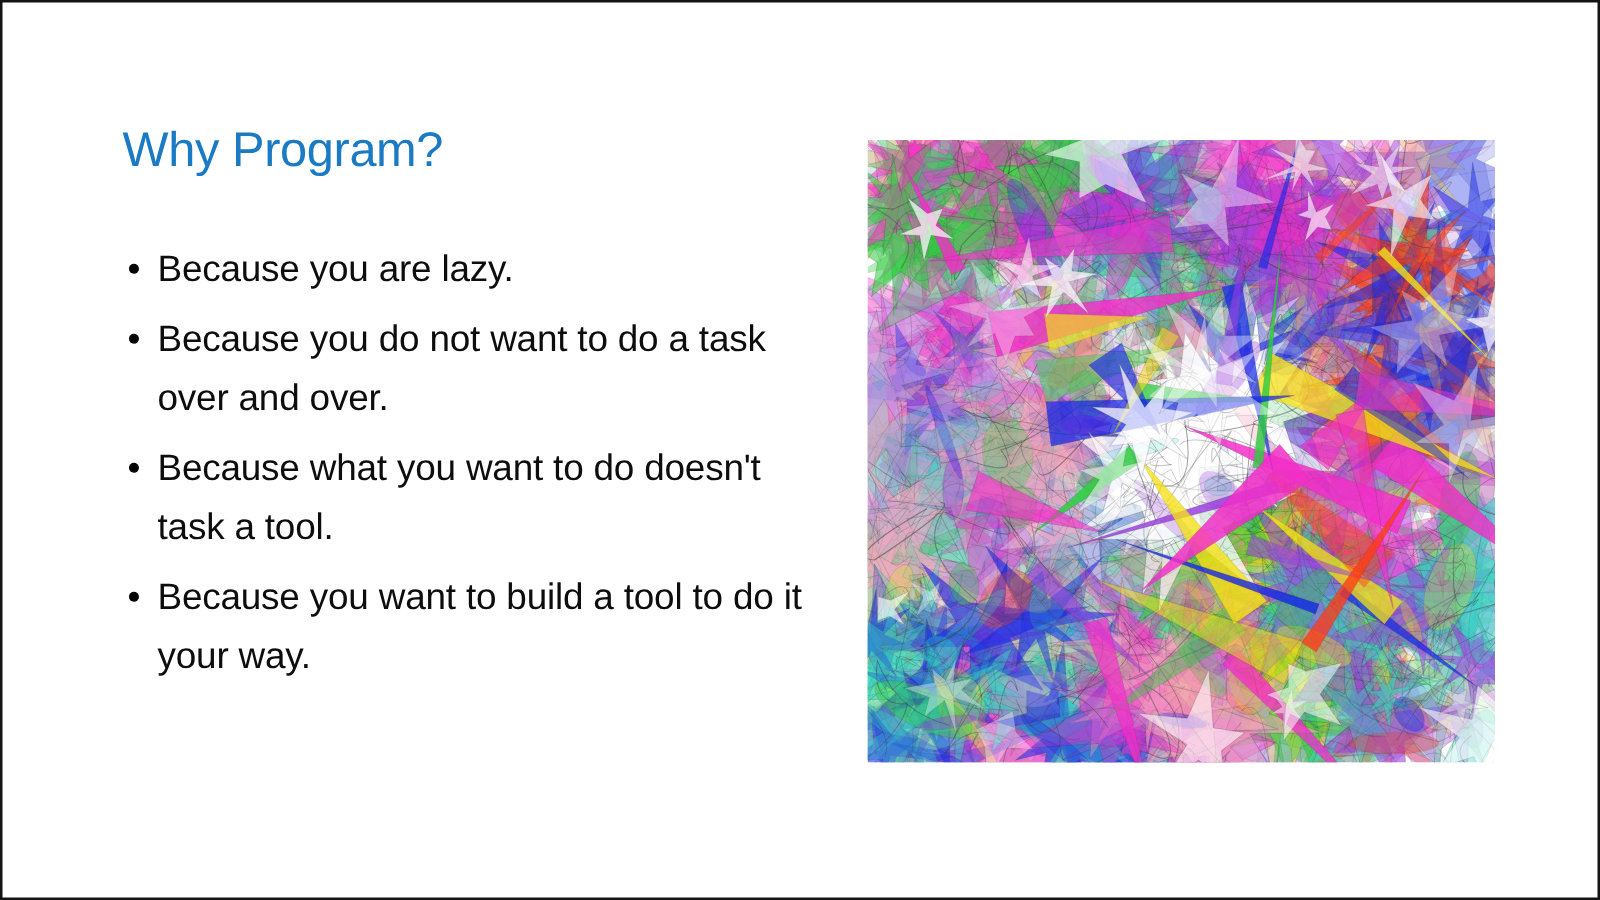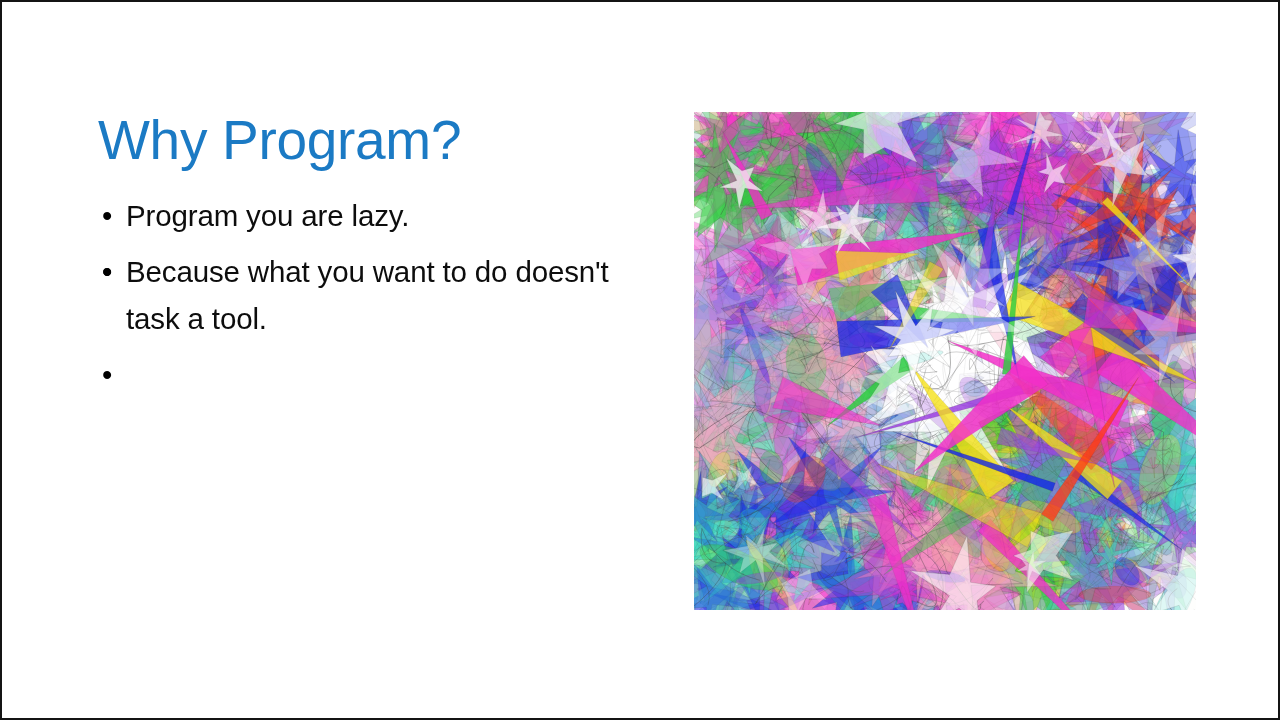--- a/index.html
+++ b/index.html
@@ -21,21 +21,21 @@
     border: 2px solid #141414;
     overflow: hidden;
   }
 
   
   #slide-title {
     position: absolute;
     left: 96px;
     top: 72px;
     width: 560px;
-    font-size: 55px;
+    font-size: 39px;
     font-weight: 400;
     line-height: 1.08;
     letter-spacing: -0.3px;
     color: #1B7AC4;
     white-space: nowrap;
   }
 
   
   #body-list {
     position: absolute;
@@ -86,31 +86,33 @@
 </head>
 <body>
 
 <div id="slide">
 
   <h1 id="slide-title">Why Program?</h1>
 
   <ul id="body-list">
     <li class="bullet-item">
       <span class="bullet-dot">•</span>
-      <span class="bullet-text">Program you are lazy.</span>
+      <span class="bullet-text">Because you are lazy.</span>
     </li>
     <li class="bullet-item">
       <span class="bullet-dot">•</span>
+      <span class="bullet-text">Because you do not want to do a task over and over.</span>
     </li>
     <li class="bullet-item">
       <span class="bullet-dot">•</span>
       <span class="bullet-text">Because what you want to do doesn't task a tool.</span>
     </li>
     <li class="bullet-item">
       <span class="bullet-dot">•</span>
+      <span class="bullet-text">Because you want to build a tool to do it your way.</span>
     </li>
   </ul>
 
   <div id="artwork-frame">
     <svg id="artwork-svg" viewBox="0 0 500 500" preserveAspectRatio="none">
         <rect x="0" y="0" width="500" height="500" fill="#fdfdfb"></rect>
         <polygon points="279.9,300.0 316.5,316.1 314.4,273.3 332.7,296.5 352.9,289.9 348.5,315.3 386.0,318.0 343.0,333.6 382.7,367.5 342.4,354.0 341.9,405.7 322.4,351.0 288.3,388.4 304.0,345.5 246.1,347.0 303.1,326.0" fill="#B39DE8" fill-opacity="0.157" stroke="#3A3A3A" stroke-opacity="0.120" stroke-width="0.76"></polygon>
         <polygon points="-13.6,223.9 56.2,283.1 113.3,239.1 95.3,318.0 213.3,337.4 97.3,362.7 113.5,433.0 59.0,404.3 -8.9,462.4 33.0,355.9 -64.4,343.7 7.0,313.3" fill="#2ECC40" fill-opacity="0.138" stroke="#3A3A3A" stroke-opacity="0.120" stroke-width="0.79"></polygon>
         <polygon points="25.1,328.3 12.4,232.5 -69.4,198.2 21.3,188.4 49.2,129.1 53.2,200.4 125.7,221.8 51.2,226.6" fill="#35D6C4" fill-opacity="0.143" stroke="#3A3A3A" stroke-opacity="0.120" stroke-width="0.43"></polygon>
         <polygon points="337.9,182.0 317.7,225.6 358.2,236.8 319.1,243.4 333.6,295.9 301.4,255.9 266.3,286.3 287.5,240.0 254.5,228.7 291.5,224.4 283.8,192.0 304.9,211.6" fill="#9B3FE0" fill-opacity="0.146" stroke="#3A3A3A" stroke-opacity="0.120" stroke-width="0.69"></polygon>

